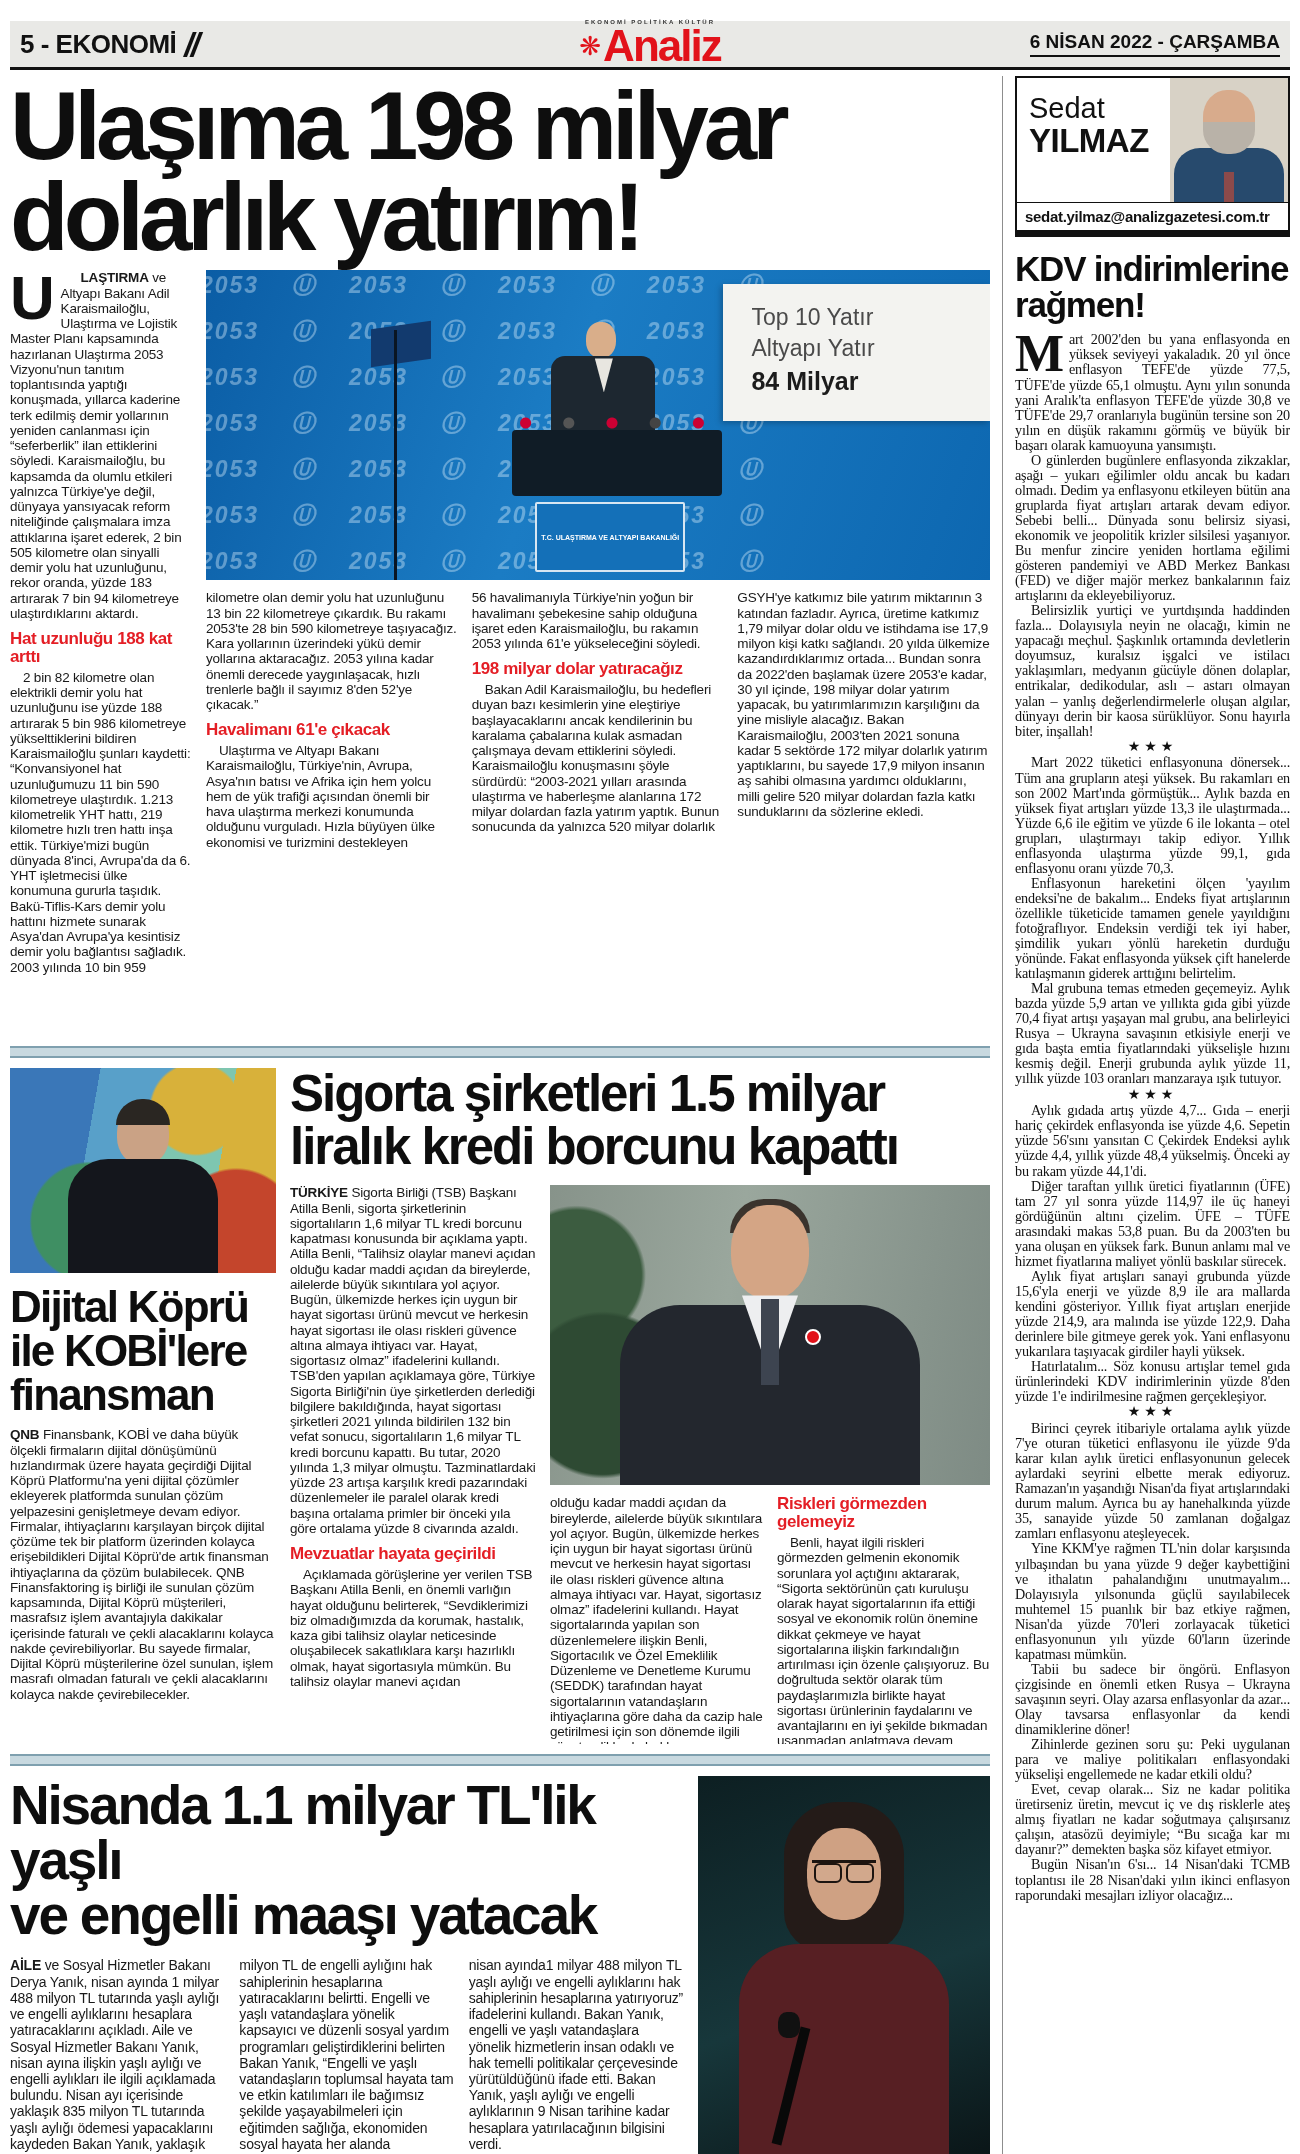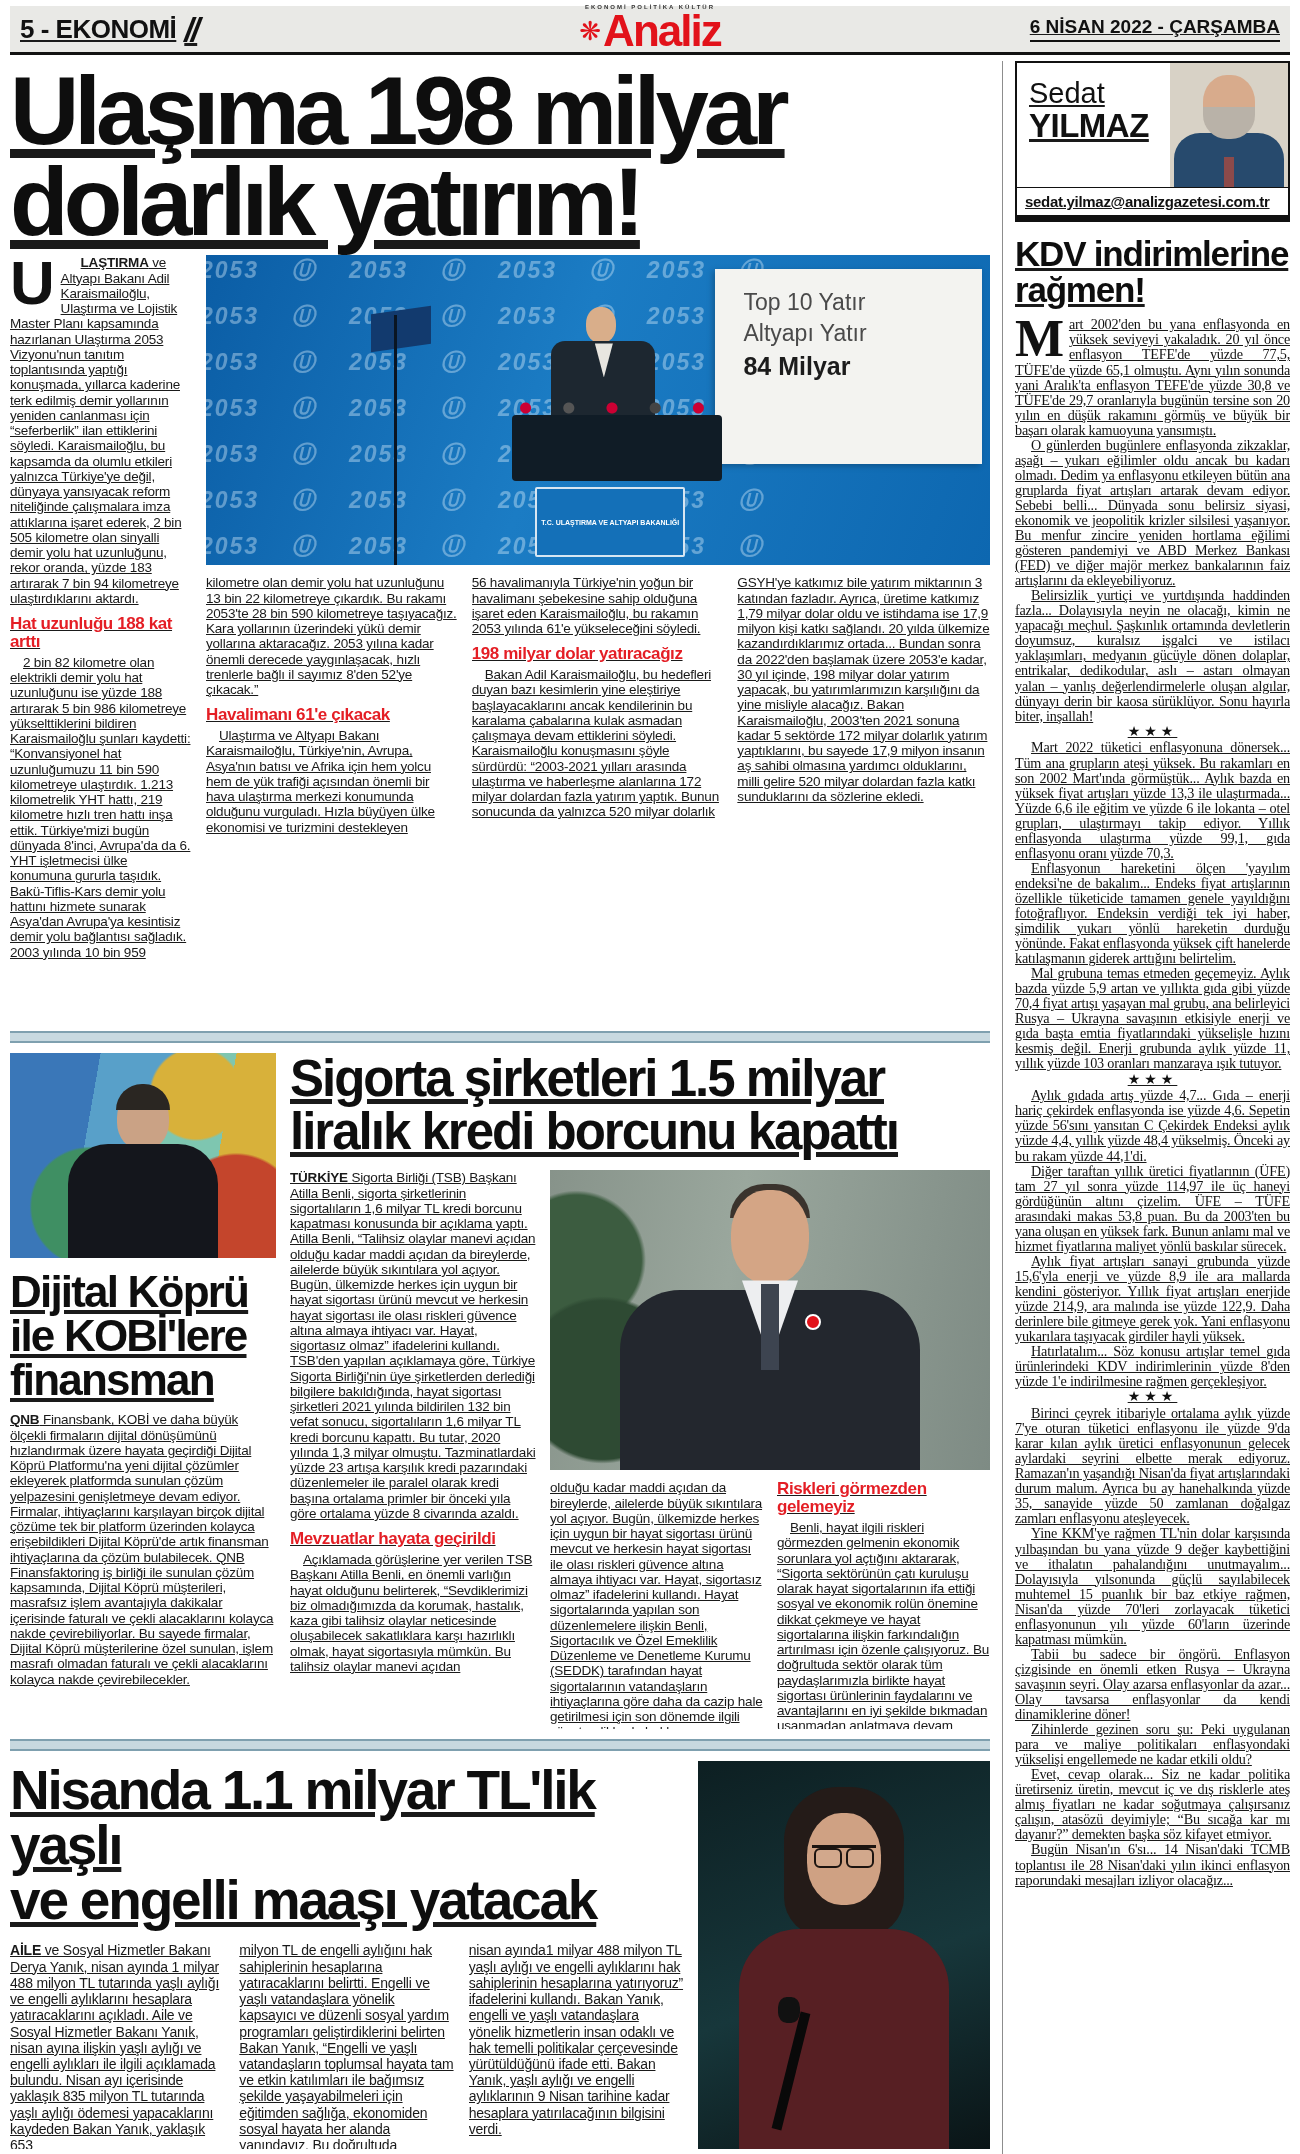--- a/index.html
+++ b/index.html
@@ -1,17 +1,17 @@
 <!DOCTYPE html>
 <html lang="tr"><head>
 <meta charset="utf-8">
 <style>
   html,body{margin:0;padding:0;background:#fff;}
   body{width:1300px;height:2154px;overflow:hidden;font-family:"Liberation Sans",sans-serif;color:#1a1a1a;}
-  .page{position:relative;width:1300px;height:2154px;box-sizing:border-box;padding:6px 10px 0 10px;overflow:hidden;text-decoration:underline;}
+  .page{position:relative;width:1300px;height:2154px;box-sizing:border-box;padding:21px 10px 0 10px;overflow:hidden;}
 
   
   .masthead{position:relative;height:46px;background:#e9e9e6;border-bottom:3px solid #121212;display:flex;align-items:center;justify-content:space-between;padding:0 10px;margin-bottom:6px;}
   .section-wrap{display:flex;align-items:center;gap:8px;}
   .section-label{font-size:26px;font-weight:700;letter-spacing:-0.5px;color:#111;}
   .section-mark{font-size:34px;font-weight:900;font-style:italic;color:#111;letter-spacing:-3px;}
   .logo-wrap{position:absolute;left:50%;top:-2px;transform:translateX(-50%);text-align:center;line-height:1;}
   .logo-tagline{display:block;font-size:6px;font-weight:700;letter-spacing:2px;color:#333;}
   .logo-row{display:flex;align-items:center;justify-content:center;gap:2px;}
   .logo-icon{color:#e2121a;font-size:26px;line-height:1;}
@@ -35,21 +35,21 @@
   .bt{font-size:13.5px;line-height:1.13;letter-spacing:-0.2px;color:#191919;}
   .bt p{margin:0;}
   .bt p.ind{text-indent:13px;}
   .subhead{color:#e41e25;font-weight:700;font-size:17px;line-height:1.05;margin:9px 0 4px 0;letter-spacing:-0.4px;}
   .dropcap{float:left;font-size:62px;font-weight:800;line-height:0.8;margin:3px 6px 0 0;color:#111;}
   .lead-word{font-weight:700;margin-left:20px;}
 
   
   .lead-photo{position:relative;height:310px;margin-bottom:10px;overflow:hidden;background:linear-gradient(110deg,#0b5da5,#1b7cc4 45%,#0d67b0);}
   .pattern{position:absolute;inset:-8px 0 0 -6px;color:rgba(230,244,255,0.38);font-weight:700;font-style:italic;font-size:23px;line-height:2.0;word-spacing:24px;letter-spacing:2px;overflow:hidden;width:72%;}
-  .screen{position:absolute;right:8px;top:14px;width:34%;height:195px;background:#f3f3f0;box-shadow:-2px 2px 6px rgba(0,0,0,.25);padding:18px 0 0 28px;box-sizing:border-box;}
+  .screen{position:absolute;right:0;top:14px;width:34%;height:137px;background:#f3f3f0;box-shadow:-2px 2px 6px rgba(0,0,0,.25);padding:18px 0 0 28px;box-sizing:border-box;}
   .scr-line{font-size:23px;color:#4a4a4a;line-height:1.35;}
   .scr-big{font-size:25px;font-weight:800;color:#1c1c1c;line-height:1.4;}
   .mic-stand{position:absolute;left:24%;top:60px;width:3px;height:250px;background:#0a1522;}
   .mic-flag{position:absolute;left:21%;top:55px;width:60px;height:38px;background:#123a6e;transform:skewY(-8deg);}
   .spk-head{position:absolute;left:48.5%;top:52px;width:30px;height:36px;background:#d9ae8a;border-radius:46%;}
   .spk-body{position:absolute;left:44%;top:86px;width:104px;height:86px;background:#1d2730;border-radius:14px 14px 0 0;}
   .spk-shirt{position:absolute;left:49.6%;top:88px;width:18px;height:34px;background:#e8e6e0;clip-path:polygon(0 0,100% 0,50% 100%);}
   .podium{position:absolute;left:39%;top:160px;width:210px;height:66px;background:#101c26;border-radius:4px;}
   .podium-mics{position:absolute;left:38%;top:146px;width:216px;height:14px;background:
     radial-gradient(circle at 10% 50%, #c03 0 5px, transparent 6px),

